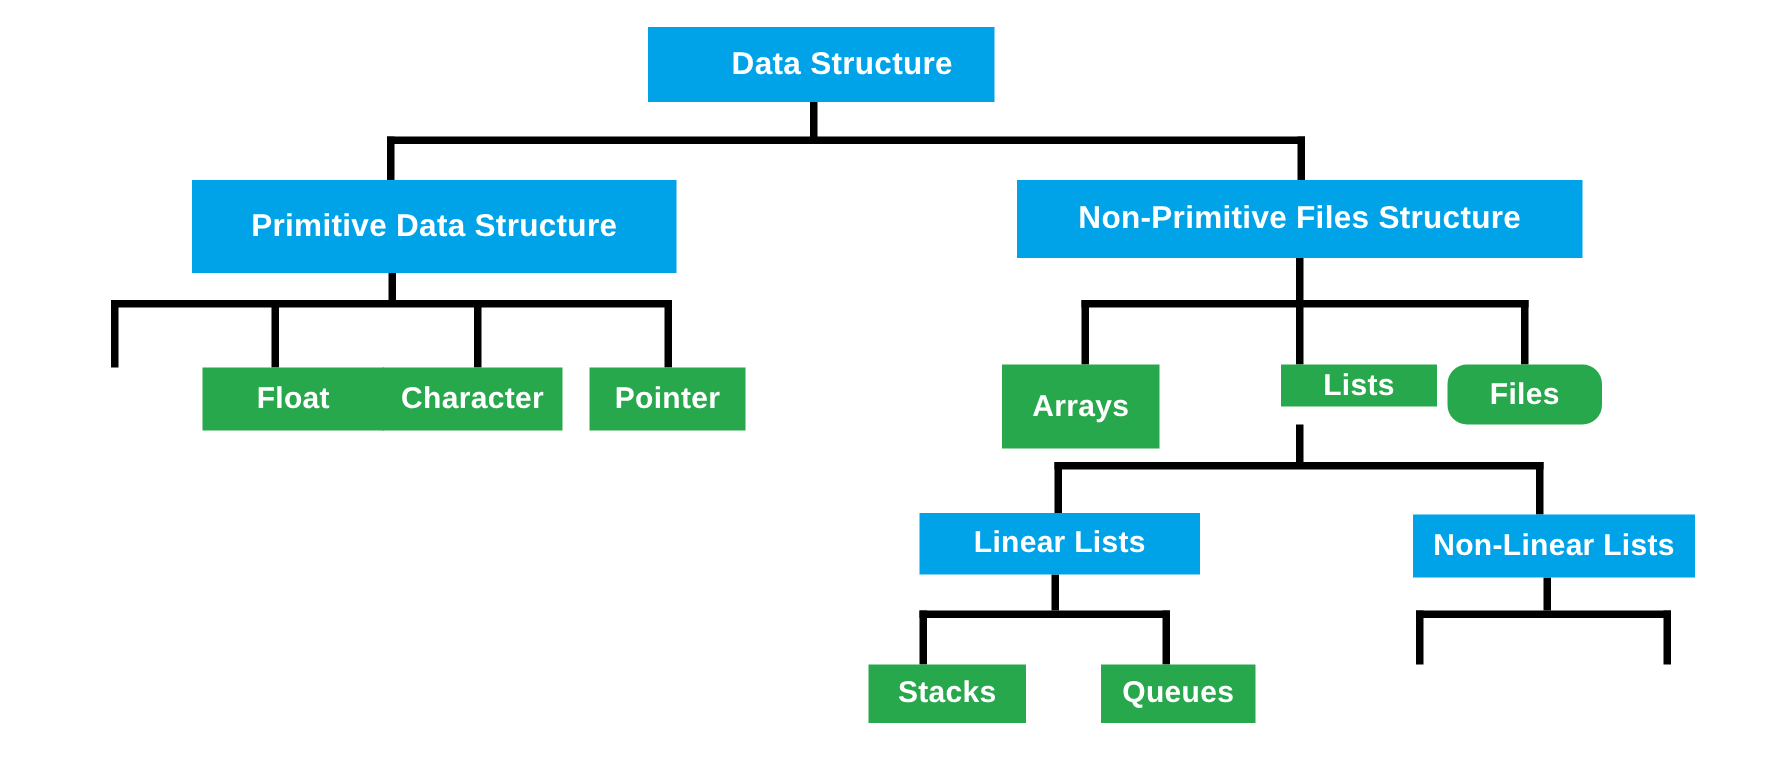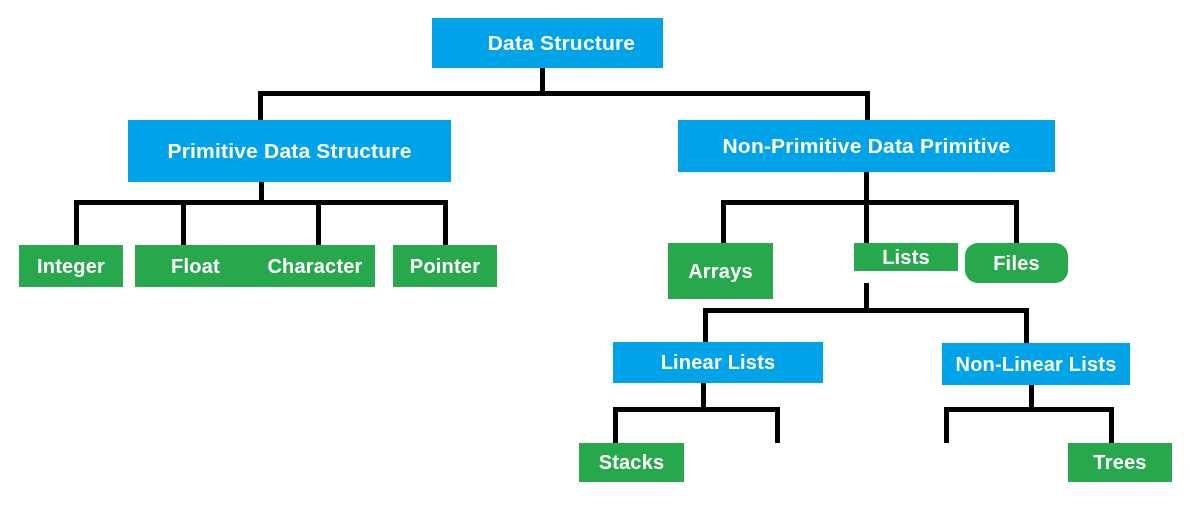--- a/index.html
+++ b/index.html
@@ -74,39 +74,38 @@
 
   <div class="line" style="left:1029px;top:385px;width:5px;height:22px;"></div>
   <div class="line" style="left:944px;top:407px;width:170px;height:5px;"></div>
   <div class="line" style="left:944px;top:407px;width:5px;height:36px;"></div>
   <div class="line" style="left:1109px;top:407px;width:5px;height:36px;"></div>
 
   <div class="node blue fs-lg" style="left:432px;top:18px;width:231px;height:50px;padding-left:28px;">Data Structure</div>
 
   <div class="node blue fs-lg" style="left:92px;top:120px;width:323px;height:62px;margin-left:36px;">Primitive Data Structure</div>
 
-  <div class="node blue fs-lg" style="left:678px;top:120px;width:377px;height:52px;">Non-Primitive Data Primitive</div>
+  <div class="node blue fs-lg" style="left:678px;top:120px;width:377px;height:52px;">Non-Primitive Files Structure</div>
 
-  <div class="node green fs-md" style="left:19px;top:245px;width:104px;height:42px;">Integer</div>
 
   <div class="node green fs-md" style="left:135px;top:245px;width:121px;height:42px;">Float</div>
 
   <div class="node green fs-md" style="left:255px;top:245px;width:120px;height:42px;">Character</div>
 
   <div class="node green fs-md" style="left:393px;top:245px;width:104px;height:42px;text-align:center;">Pointer</div>
 
   <div class="node green fs-md" style="left:668px;top:243px;width:105px;height:56px;">Arrays</div>
 
   <div class="node green fs-md" style="left:814px;top:243px;width:104px;height:28px;margin-left:40px;">Lists</div>
 
   <div class="node green fs-md" style="left:965px;top:243px;width:103px;height:40px;border-radius:13px;">Files</div>
 
-  <div class="node blue fs-md" style="left:613px;top:342px;width:210px;height:41px;">Linear Lists</div>
+  <div class="node blue fs-md" style="left:613px;top:342px;width:187px;height:41px;">Linear Lists</div>
 
   <div class="node blue fs-md" style="left:942px;top:343px;width:188px;height:42px;">Non-Linear Lists</div>
 
   <div class="node green fs-md" style="left:563px;top:443px;width:105px;height:39px;margin-left:16px;">Stacks</div>
 
+  <div class="node green fs-md" style="left:734px;top:443px;width:103px;height:39px;">Queues</div>
 
 
-  <div class="node green fs-md" style="left:1068px;top:443px;width:104px;height:39px;">Trees</div>
 
 </div>
 
 </body></html>

